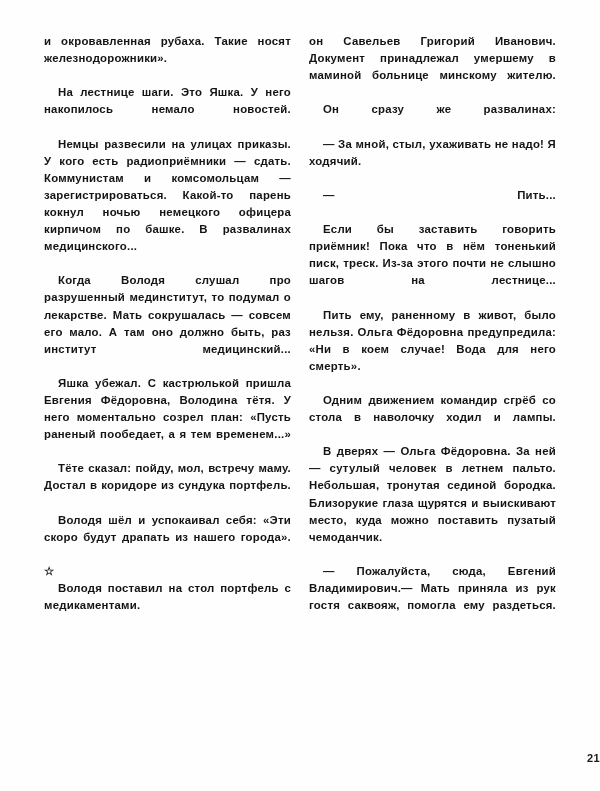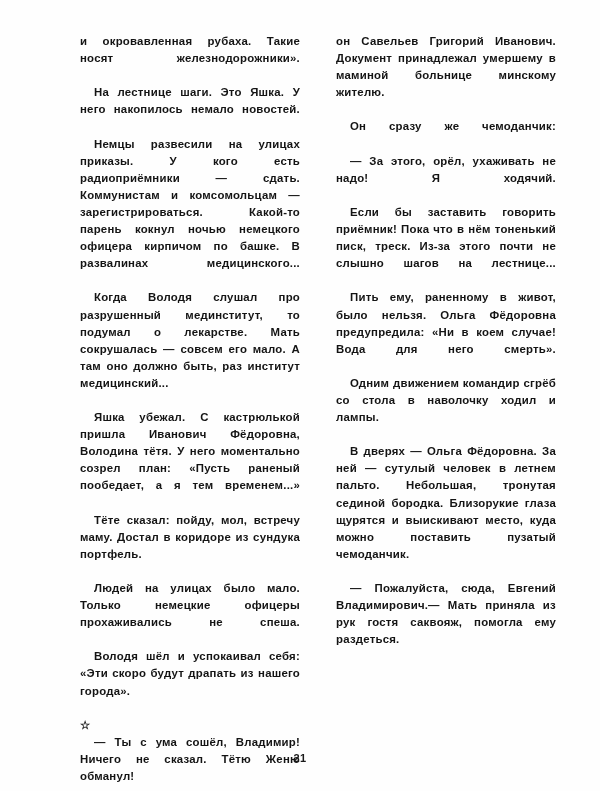--- a/index.html
+++ b/index.html
@@ -31,21 +31,20 @@
     width: 512px;
     height: 705px;
     display: flex;
     flex-direction: row;
     justify-content: space-between;
   }
 
   .column {
     width: 247px;
     display: block;
-    margin-left: 36px;
   }
 
   .column p {
     margin: 0;
     font-size: 11.4px;
     line-height: 17.1px;
     text-align: justify;
     text-justify: inter-word;
     hyphens: manual;
     font-weight: 600;
@@ -78,50 +77,49 @@
     color: #2b2b2b;
     text-indent: 0;
   }
   .separator::after { content: none; }
 
   .page-number {
     position: absolute;
     left: 0;
     right: 0;
     top: 752px;
-    text-align: center;
+    text-align: right;
     font-size: 11px;
     font-weight: 600;
     color: #1a1a1a;
     letter-spacing: 0.03em;
   }
 </style>
 </head>
 <body>
 
 <div class="page">
 
   <div class="page-body">
     <div class="column" id="left-column">
         <p class="noindent">и окровавленная рубаха. Такие носят железнодорожники».</p>
         <p class="indent">На лестнице шаги. Это Яшка. У него накопилось немало новостей.</p>
         <p class="indent">Немцы развесили на улицах приказы. У кого есть радиоприёмники — сдать. Коммунистам и комсомольцам — зарегистрироваться. Какой-то парень кокнул ночью немецкого офицера кирпичом по башке. В развалинах медицинского...</p>
         <p class="indent">Когда Володя слушал про разрушенный мединститут, то подумал о лекарстве. Мать сокрушалась — совсем его мало. А там оно должно быть, раз институт медицинский...</p>
-        <p class="indent">Яшка убежал. С кастрюлькой пришла Иванович Фёдоровна, Володина тётя. У него моментально созрел план: «Пусть раненый пообедает, а я тем временем...»</p>
+        <p class="indent">Яшка убежал. С кастрюлькой пришла Евгения Фёдоровна, Володина тётя. У него моментально созрел план: «Пусть раненый пообедает, а я тем временем...»</p>
         <p class="indent">Тёте сказал: пойду, мол, встречу маму. Достал в коридоре из сундука портфель.</p>
-        <p class="indent">Людей на улицах было мало. Только немецкие офицеры прохаживались не спеша.</p>
         <p class="indent">Володя шёл и успокаивал себя: «Эти скоро будут драпать из нашего города».</p>
         <p class="separator">☆</p>
-        <p class="indent">— Ты с ума сошёл, Владимир! Ничего не сказал. Тётю Женю обманул!</p>
         <p class="indent">Володя поставил на стол портфель с медикаментами.</p>
       </div>
     <div class="column" id="right-column">
         <p class="noindent">он Савельев Григорий Иванович. Документ принадлежал умершему в маминой больнице минскому жителю.</p>
-        <p class="indent">Он сразу же чемоданчик:</p>
-        <p class="indent">— За этого, орёл, ухаживать не надо! Я ходячий.</p>
+        <p class="indent">Он сразу же развалинах:</p>
+        <p class="indent">— За мной, стыл, ухаживать не надо! Я ходячий.</p>
+        <p class="indent">— Пить...</p>
         <p class="indent">Если бы заставить говорить приёмник! Пока что в нём тоненький писк, треск. Из-за этого почти не слышно шагов на лестнице...</p>
         <p class="indent">Пить ему, раненному в живот, было нельзя. Ольга Фёдоровна предупредила: «Ни в коем случае! Вода для него смерть».</p>
         <p class="indent">Одним движением командир сгрёб со стола в наволочку ходил и лампы.</p>
         <p class="indent">В дверях — Ольга Фёдоровна. За ней — сутулый человек в летнем пальто. Небольшая, тронутая сединой бородка. Близорукие глаза щурятся и выискивают место, куда можно поставить пузатый чемоданчик.</p>
         <p class="indent">— Пожалуйста, сюда, Евгений Владимирович.— Мать приняла из рук гостя саквояж, помогла ему раздеться.</p>
       </div>
   </div>
 
   <div class="page-number">21</div>
 

